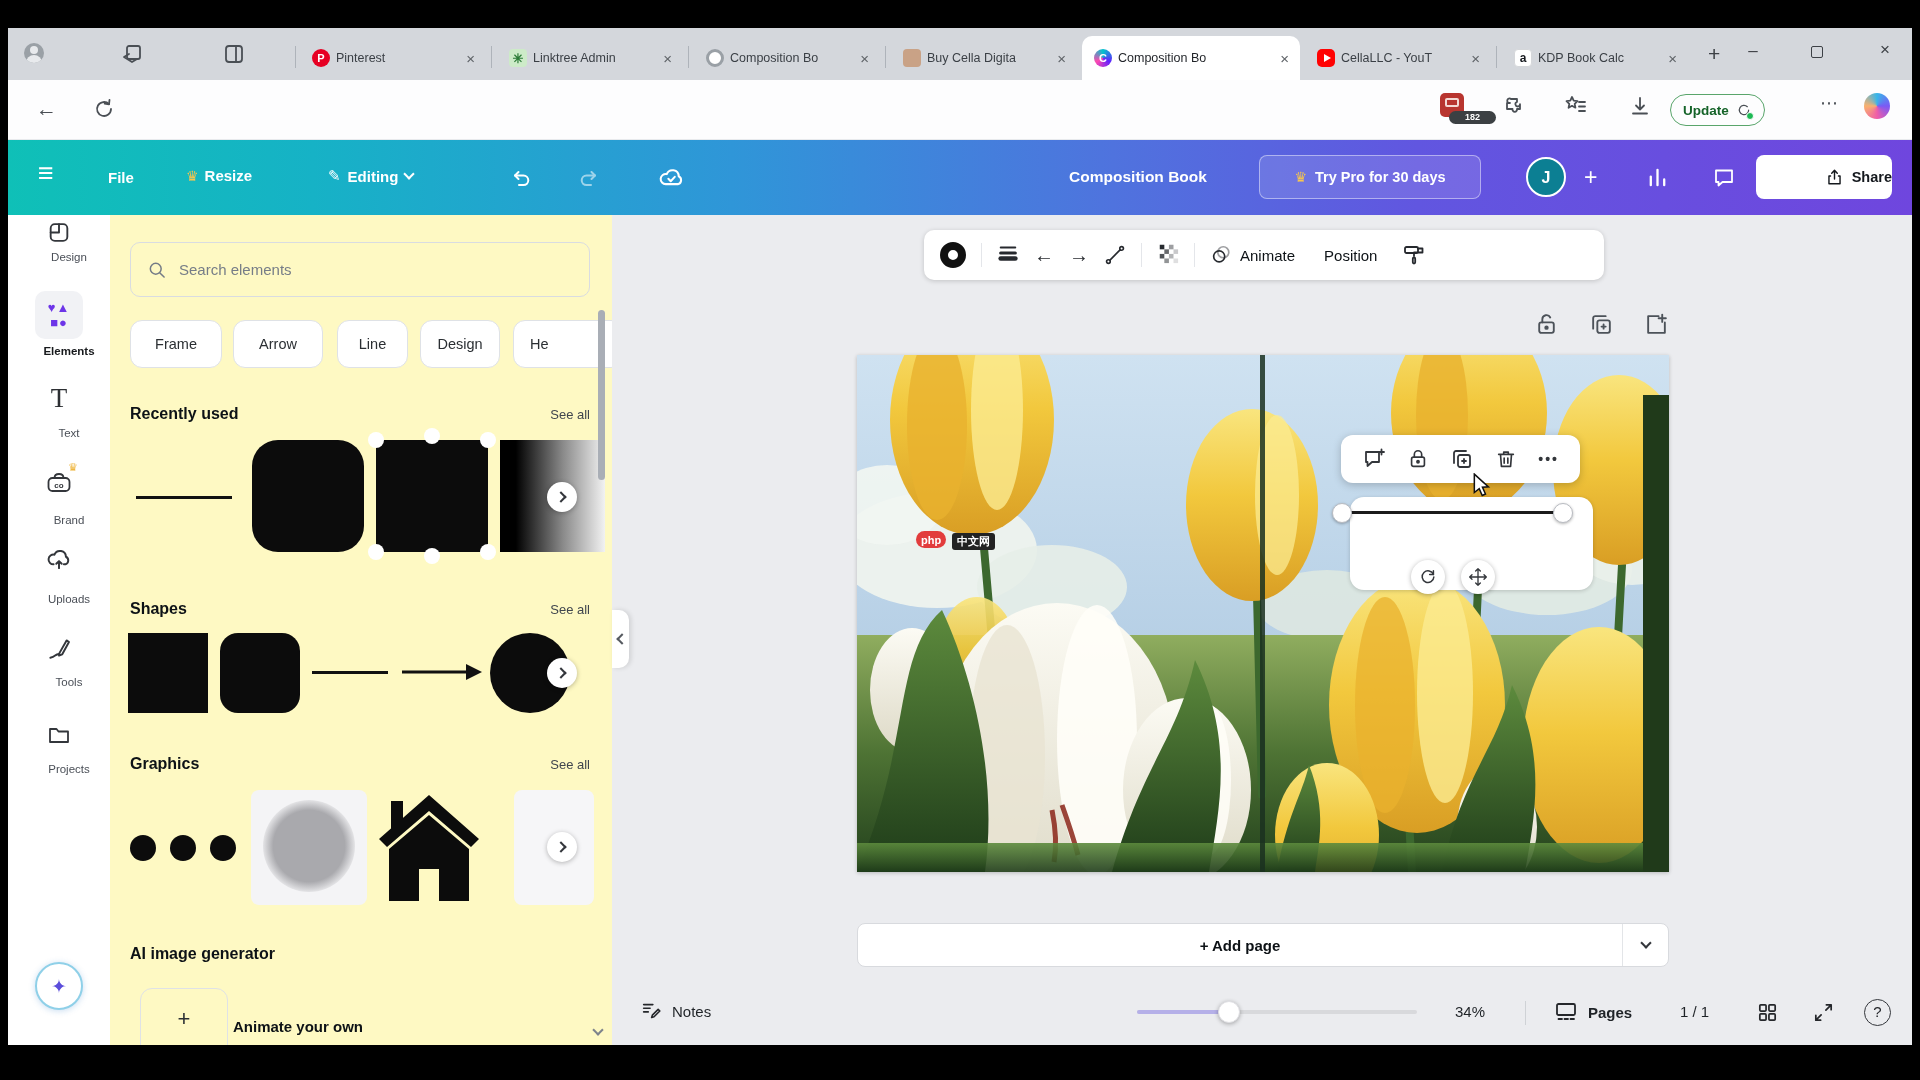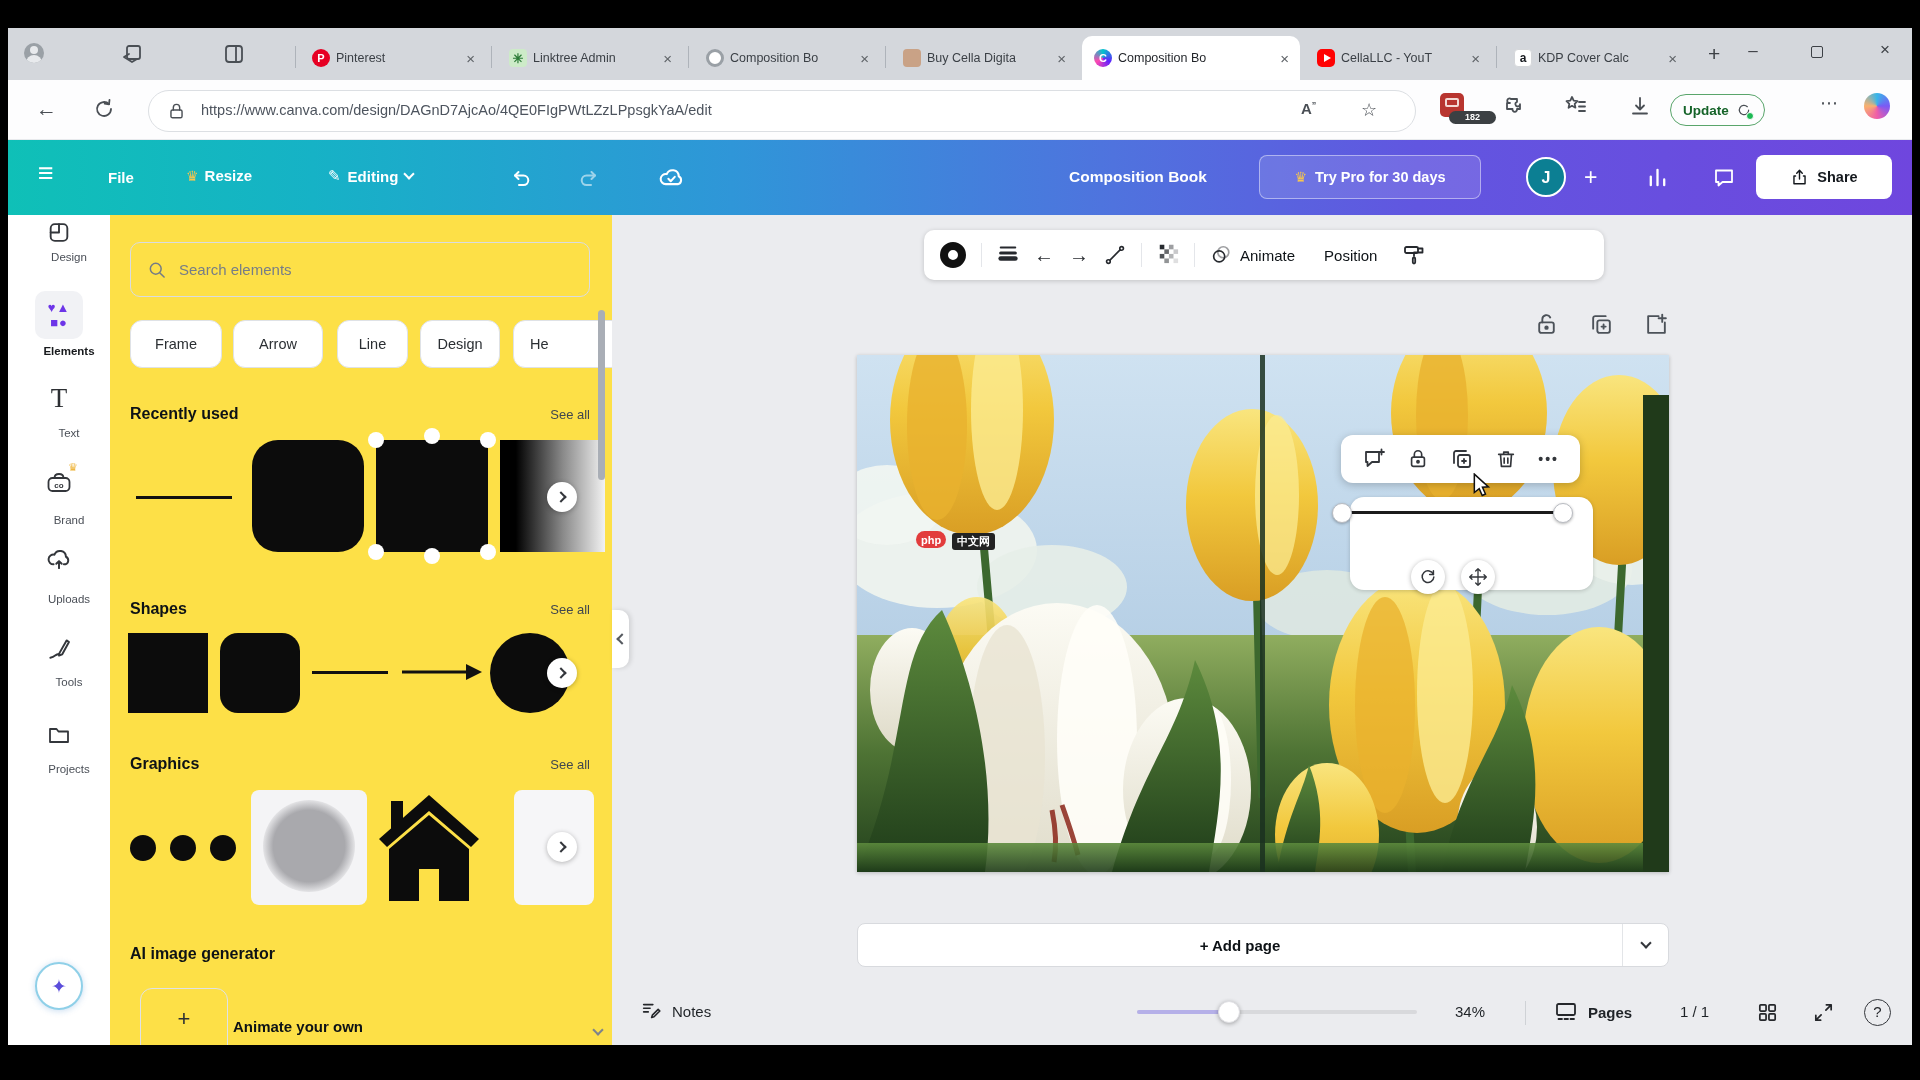--- a/index.html
+++ b/index.html
@@ -28,21 +28,21 @@
   .chev.right{transform:rotate(-45deg);}
   
   .cheader{position:absolute;left:0;top:112px;width:1904px;height:75px;color:#fff;
     background:linear-gradient(90deg,#0fc0b7 0%,#16b2c6 16%,#2f96d8 38%,#4f73de 58%,#6156e0 74%,#6f46de 100%);}
   .cheader .mi{font-size:15px;font-weight:bold;color:#fff;}
   
   .rail{position:absolute;left:0;top:187px;width:102px;height:830px;background:#fff;}
   .rail .lab{position:absolute;width:102px;text-align:center;font-size:11.5px;color:#4a4f57;margin-left:10px;}
   .rail .icw{position:absolute;left:50%;transform:translateX(-50%);color:#33363b;}
   
-  .panel{position:absolute;left:102px;top:187px;width:502px;height:830px;background:#fde047;overflow:hidden;}
+  .panel{position:absolute;left:102px;top:187px;width:502px;height:830px;background:#fef9c3;overflow:hidden;}
   .search{position:absolute;left:20px;top:27px;width:460px;height:55px;border:1px solid #d9dce1;border-radius:10px;display:flex;align-items:center;padding:0 16px;color:#747b86;}
   .search .ph{font-size:15px;color:#767d87;margin-left:12px;}
   .chip{position:absolute;top:105px;height:48px;border:1px solid #dfe2e6;border-radius:12px;background:#fff;display:flex;align-items:center;justify-content:center;font-size:14.5px;color:#2b2f33;}
   .sect{font-size:16px;font-weight:bold;color:#0d1216;position:absolute;left:20px;}
   .seeall{font-size:13px;color:#40464e;position:absolute;right:22px;}
   .nextbtn{position:absolute;width:30px;height:30px;border-radius:50%;background:#fff;box-shadow:0 1px 5px rgba(0,0,0,.28);display:flex;align-items:center;justify-content:center;color:#33363b;}
   .notch{position:absolute;width:16px;height:16px;border-radius:50%;background:#fff;}
   
   .cvs{position:absolute;left:604px;top:187px;width:1300px;height:830px;background:#ebecef;}
   .ctb{position:absolute;left:312px;top:15px;width:680px;height:50px;background:#fff;border-radius:10px;box-shadow:0 1px 5px rgba(0,0,0,.18);display:flex;align-items:center;padding:0 16px;gap:15px;color:#26292e;}
@@ -120,47 +120,36 @@
       <span class="fav" style="background:#ff0202;border-radius:5px;">
         <span style="display:block;width:0;height:0;border-left:7px solid #fff;border-top:4.5px solid transparent;border-bottom:4.5px solid transparent;margin-left:2px;"></span>
       </span>
       <span class="ttl">CellaLLC - YouT</span>
       <span class="x">×</span>
     </div>
     <div class="tabsep" style="left:1488px;"></div>
 
     <div class="tab" style="left:1494px;width:186px;">
       <span class="fav" style="background:#fff;border:1px solid #d5d7da;border-radius:4px;color:#16191e;font-size:12px;">a</span>
-      <span class="ttl">KDP Cover Calc</span>
+      <span class="ttl">KDP Book Calc</span>
       <span class="x">×</span>
     </div>
     <div class="ab" style="left:1700px;top:14px;font-size:21px;color:#3d4146;">+</div>
     <div class="winbtn" style="left:1730px;">–</div>
     <div class="ab" style="left:1803px;top:18px;width:12px;height:12px;border:1.5px solid #3d4146;border-radius:2px;"></div>
     <div class="winbtn" style="left:1862px;top:12px;">×</div>
   </div>
 
   <div class="addr">
     <div class="ab aicon" style="left:28px;top:17px;font-size:21px;">←</div>
     <div class="ab aicon" style="left:84px;top:17px;">
       <svg class="ic" width="24" height="24" viewBox="0 0 24 24">
             <path d="M19 12 a7 7 0 1 1-2-4.9"></path>
             <path d="M17.5 2.8 17 7.4 12.6 6.7"></path>
           </svg>
-    </div>
-    <div class="pill">
-      <div class="ab aicon" style="left:18px;top:11px;">
-        <svg class="ic" width="19" height="19" viewBox="0 0 24 24">
-              <rect x="5" y="10" width="14" height="10" rx="2"></rect>
-              <path d="M8 10 V7 a4 4 0 0 1 8 0 v3"></path>
-            </svg>
-      </div>
-      <div class="ab urltxt" style="left:52px;top:11px;">https://www.canva.com/design/DAGnD7AjcAo/4QE0FIgPWtLZzLPpsgkYaA/edit</div>
-      <div class="ab" style="left:1152px;top:9px;font-size:15px;font-weight:bold;color:#4a4f55;">A<span style="font-size:9px;vertical-align:super;">”</span></div>
-      <div class="ab" style="left:1212px;top:8px;font-size:18px;color:#4a4f55;">☆</div>
     </div>
     <div class="ab" style="left:1432px;top:13px;width:24px;height:24px;border-radius:5px;background:#b8352f;">
       <div class="ab" style="left:5px;top:5px;width:14px;height:9px;border:2px solid #f3d9d4;border-radius:2px;"></div>
     </div>
     <div class="ab" style="left:1441px;top:31px;min-width:24px;height:13px;background:#3c4043;border-radius:7px;color:#fff;font-size:9px;font-weight:bold;text-align:center;line-height:13px;padding:0 16px;">182</div>
     <div class="ab aicon" style="left:1494px;top:14px;">
       <svg class="ic" width="24" height="24" viewBox="0 0 24 24">
             <path d="M9 5 h6 v3 a2.3 2.3 0 1 0 3 2.2 V15 h-3 a2.3 2.3 0 1 1-4.5 0 H5 V9 h3 a2.3 2.3 0 1 1 1-4 z"></path>
           </svg>
     </div>
@@ -228,21 +217,21 @@
     <div class="ab" style="left:1638px;top:26px;">
       <svg class="ic" width="23" height="23" viewBox="0 0 24 24" style="stroke-width:2.4;">
             <path d="M5 20 V11 M12 20 V4 M19 20 V14"></path>
           </svg>
     </div>
     <div class="ab" style="left:1704px;top:26px;">
       <svg class="ic" width="24" height="24" viewBox="0 0 24 24">
             <path d="M4 4.5 h16 v11.5 h-9.5 l-4 3.5 v-3.5 H4 z"></path>
           </svg>
     </div>
-    <div class="ab fl" style="left:1748px;top:15px;width:136px;height:44px;background:#fff;border-radius:8px;justify-content:center;gap:8px;color:#14181d;">
+    <div class="ab fl" style="left:1748px;top:15px;width:136px;height:44px;background:#fff;border-radius:8px;justify-content:flex-end;gap:8px;color:#14181d;">
       <svg class="ic" width="19" height="19" viewBox="0 0 24 24">
             <path d="M12 3 v11 M8.5 6.5 12 3 l3.5 3.5 M7 10 H5 v10 h14 V10 h-2"></path>
           </svg>
       <span style="font-size:14.5px;font-weight:bold;">Share</span>
     </div>
   </div>
 
   <div class="rail">
     <div>
       <span class="icw" style="top:5px;">

